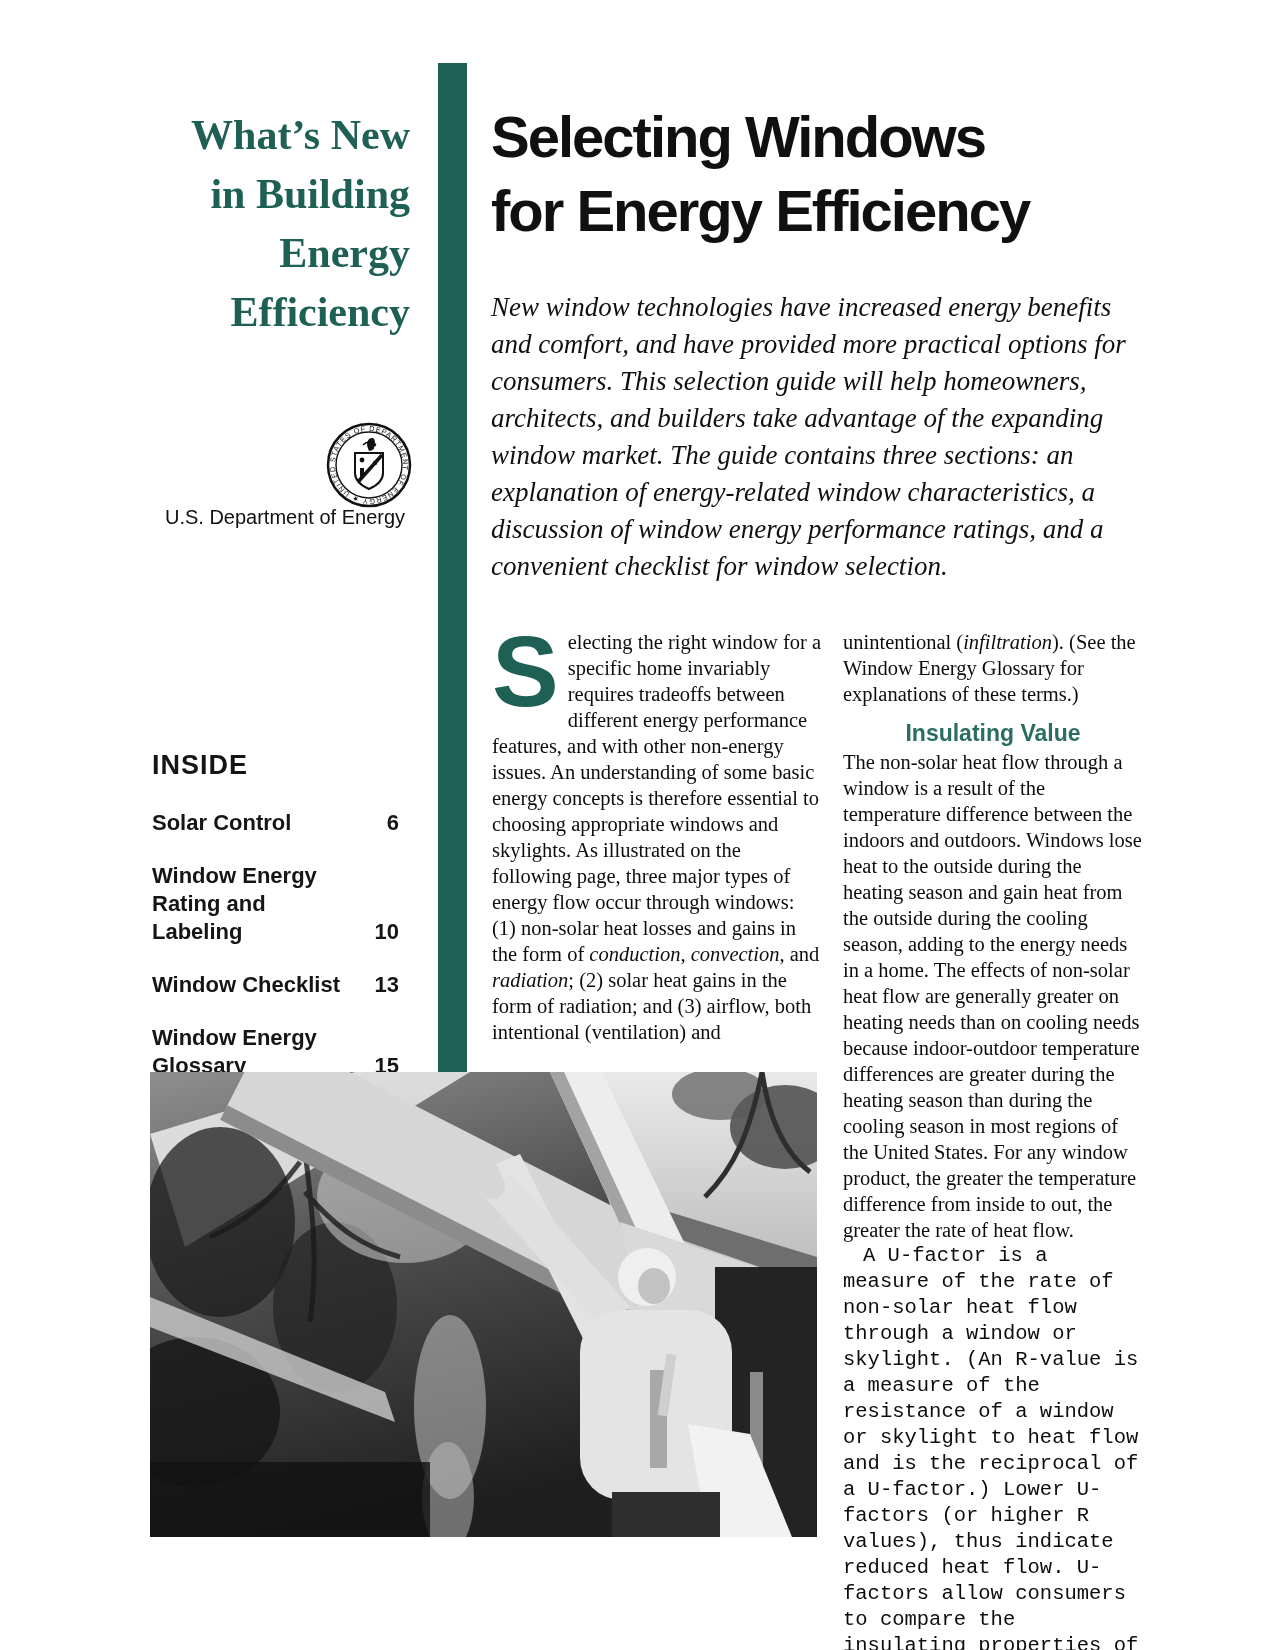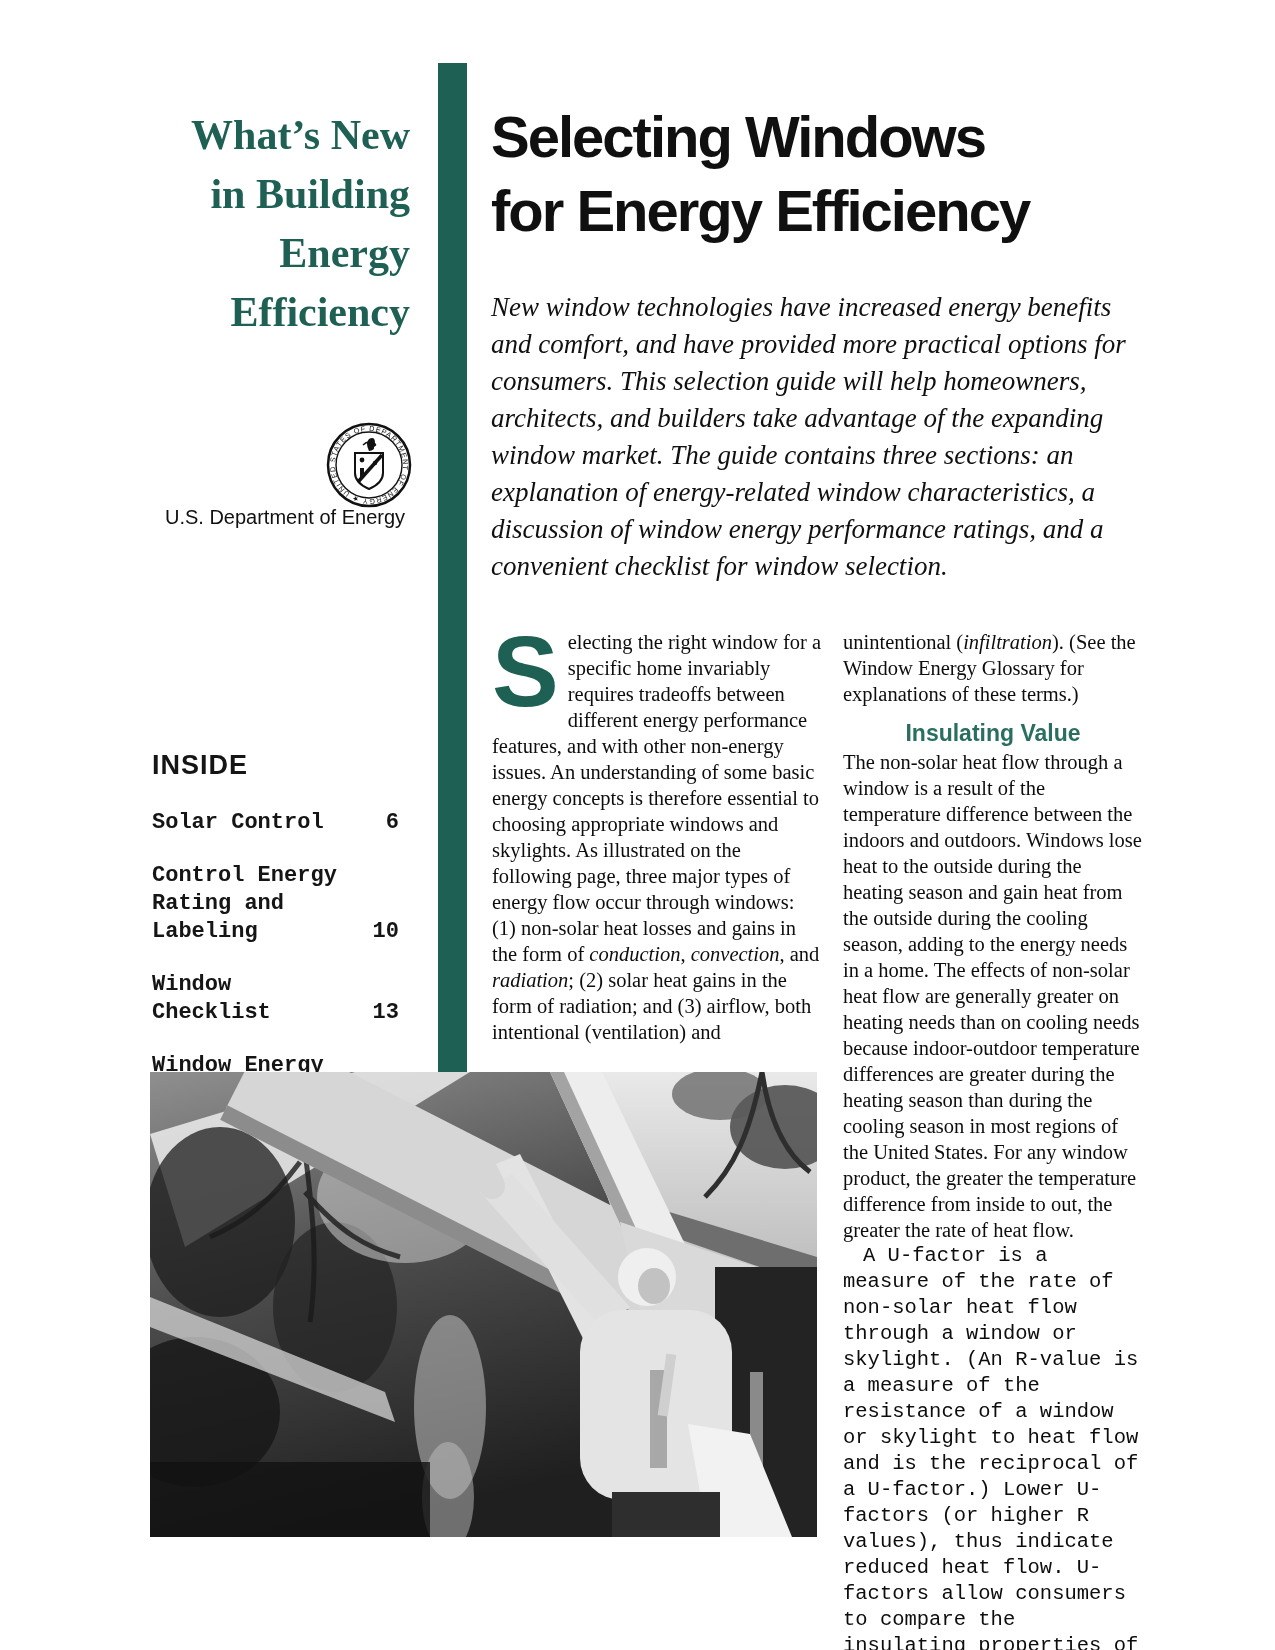--- a/index.html
+++ b/index.html
@@ -11,21 +11,21 @@
        color:#1e6054;font-family:"Liberation Serif",serif;font-weight:bold;
        font-size:42px;line-height:59px;letter-spacing:0px;}
   .seal{position:absolute;left:325px;top:421px;width:88px;height:88px;}
   .agency{position:absolute;left:160px;top:506px;width:250px;text-align:center;
        font-size:20px;font-family:Liberation Sans, sans-serif;color:#111;}
 
   .inside{position:absolute;left:152px;top:750px;width:247px;
        font-family:"Liberation Sans",sans-serif;}
   .inside h2{margin:0 0 28px 0;font-size:27px;letter-spacing:1px;font-weight:bold;color:#151515;}
   .toc-item{display:flex;justify-content:space-between;align-items:flex-end;
-       margin-bottom:25px;font-weight:bold;font-size:22px;line-height:28px;color:#151515;font-family:Liberation Mono, monospace;}
+       margin-bottom:25px;font-weight:bold;font-size:22px;line-height:28px;color:#151515;}
   .toc-label{max-width:200px;}
   .toc-page{white-space:nowrap;}
 
   
   .tealbar{position:absolute;left:438px;top:63px;width:29px;height:1009px;background:#1e6054;}
 
   
   .title{position:absolute;left:491px;top:100px;width:670px;margin:0;
        font-family:"Liberation Sans",sans-serif;font-weight:bold;color:#101010;
        font-size:58px;line-height:74px;letter-spacing:-2px;}
@@ -82,21 +82,21 @@
 
     <div class="agency">U.S. Department of Energy</div>
 
     <nav class="inside">
       <h2>INSIDE</h2>
       <div class="toc-item">
         <span class="toc-label">Solar Control</span>
         <span class="toc-page">6</span>
       </div>
       <div class="toc-item">
-        <span class="toc-label">Control Energy Rating and Labeling</span>
+        <span class="toc-label">Window Energy Rating and Labeling</span>
         <span class="toc-page">10</span>
       </div>
       <div class="toc-item">
         <span class="toc-label">Window Checklist</span>
         <span class="toc-page">13</span>
       </div>
       <div class="toc-item">
         <span class="toc-label">Window Energy Glossary</span>
         <span class="toc-page">15</span>
       </div>

